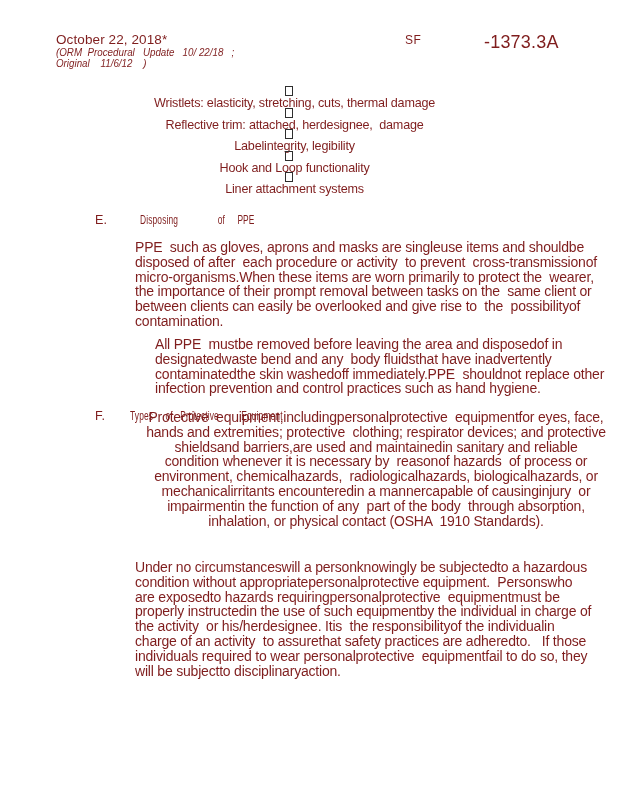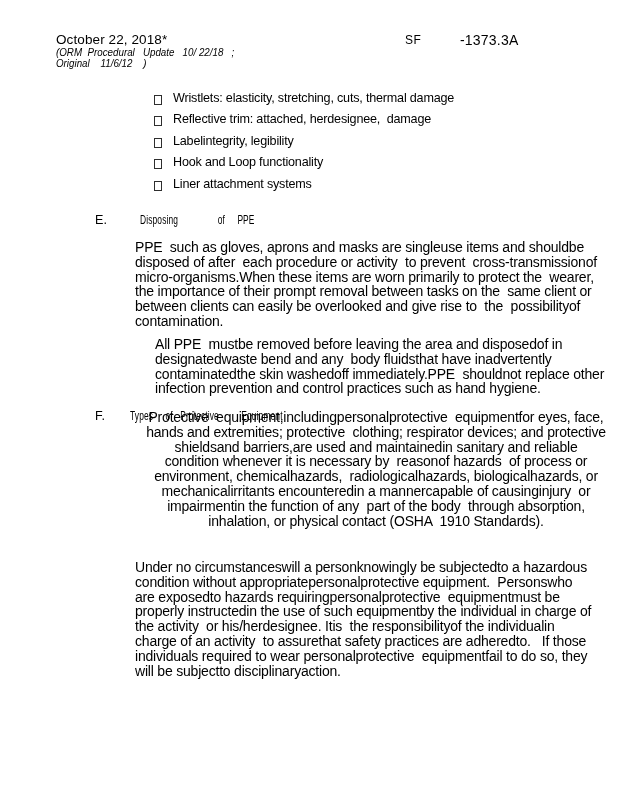--- a/index.html
+++ b/index.html
@@ -1,37 +1,37 @@
 <!DOCTYPE html>
 <html><head>
 <meta charset="utf-8">
 <style>
   html,body { margin:0; padding:0; background:#ffffff; }
   .page {
     position:relative; width:618px; height:732px; background:#ffffff;
     font-family:"Liberation Sans","DejaVu Sans",sans-serif;
-    color:#000000; overflow:hidden;
+    color:#7f1d1d; overflow:hidden;
   }
   .abs { position:absolute; }
 
   
   .date { left:56px; top:32px; font-size:13.5px; letter-spacing:0.1px; }
   .code-prefix { left:405px; top:33px; font-size:12px; letter-spacing:0.4px; }
-  .code-number { left:460px; top:32px; font-size:14px; letter-spacing:0.2px; }
+  .code-number { left:484px; top:32px; font-size:18px; letter-spacing:0.2px; }
   .rev {
     font-style:italic; font-size:11.5px; white-space:pre;
     transform:scaleX(0.85); transform-origin:0 0; line-height:11px;
   }
   .rev1 { left:56px; top:47px; }
   .rev2 { left:56px; top:58px; }
 
   
   .checklist { left:154px; top:83px; }
-  .check-item { display:flex; align-items:flex-end; height:21.5px;
-    font-size:12.6px; letter-spacing:-0.2px; white-space:pre; }
+  .check-item { display:flex; align-items:center; height:21.5px;
+    font-size:12.6px; letter-spacing:-0.2px; white-space:pre;flex-direction:column; }
   .box { width:6px; height:8px; border:1px solid #2e2e2e; margin:3px 11px 0 0; flex:0 0 auto; }
 
   
   .sec-letter { font-size:12.6px; letter-spacing:0.2px; }
   .sec-title {
     font-size:12px; white-space:pre;
     transform:scaleX(0.7); transform-origin:0 0; letter-spacing:0.2px;
   }
   .secE-letter { left:95px; top:213px; }
   .secE-title  { left:140px; top:213px; }

